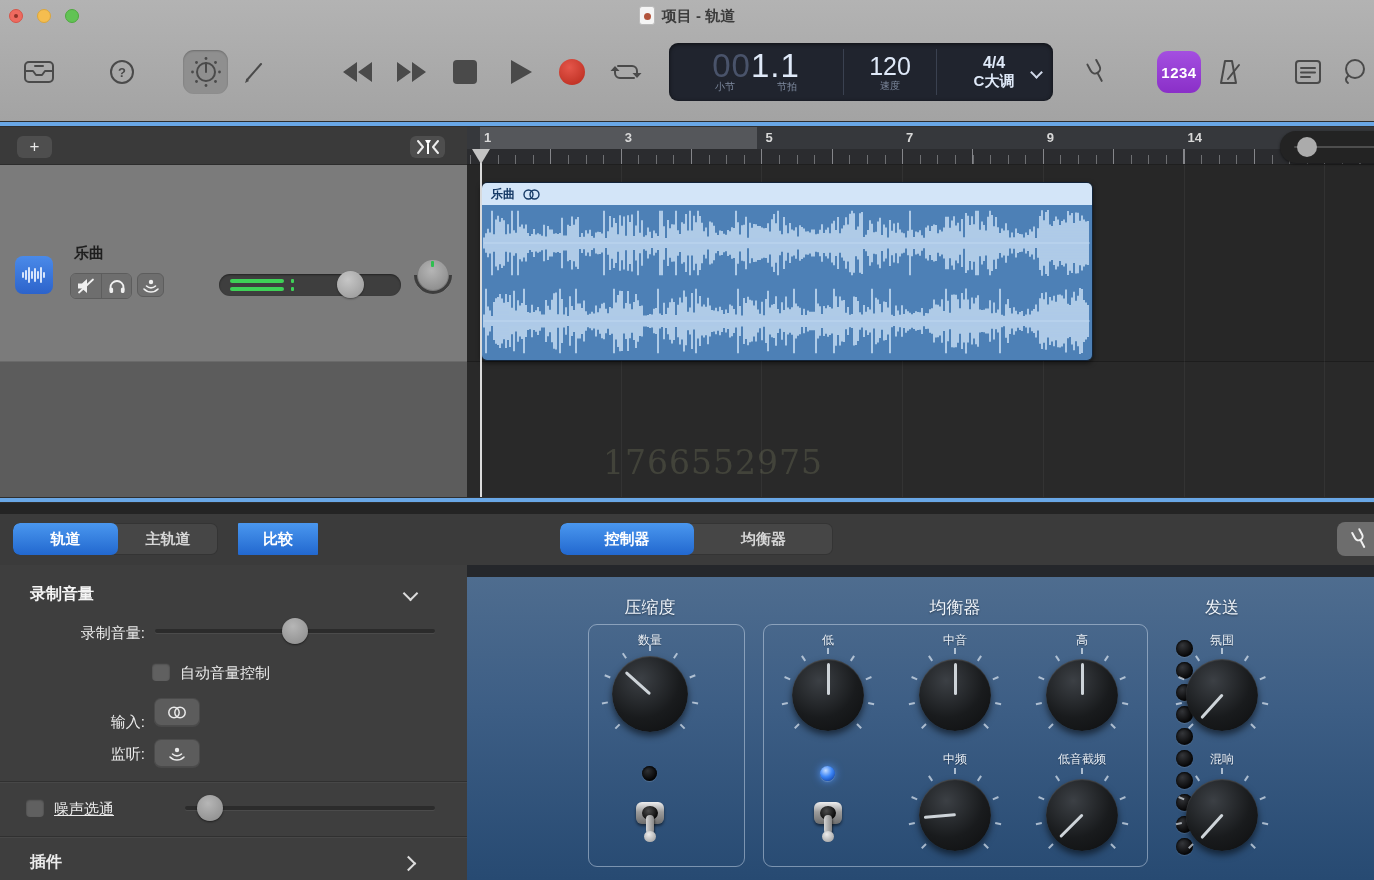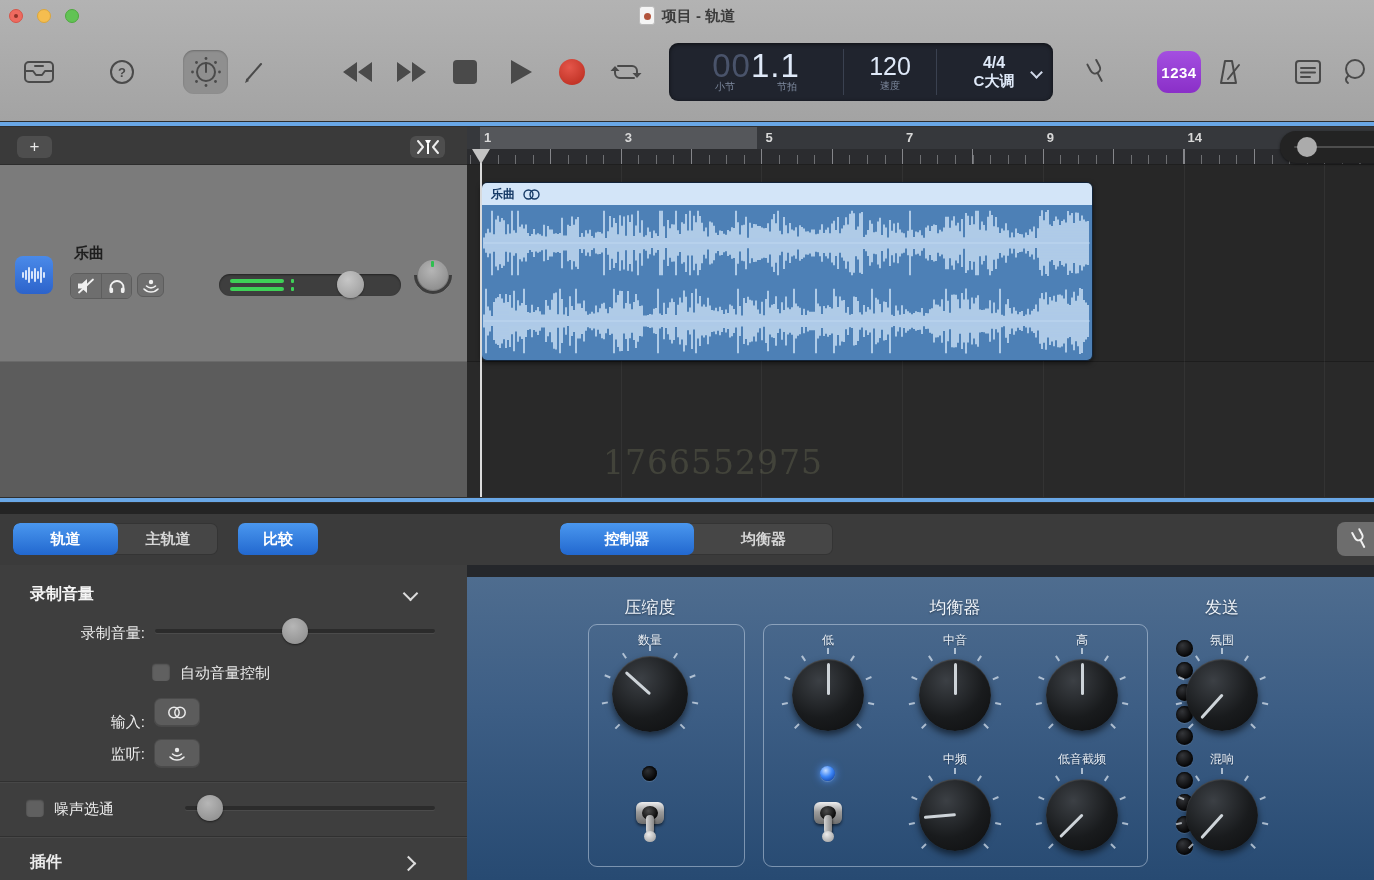--- a/index.html
+++ b/index.html
@@ -76,21 +76,21 @@
   .region .rbody{position:absolute;left:0;top:22px;width:100%;height:156px;background:#4d80b6;}
   .playhead-line{position:absolute;left:13px;top:22px;bottom:0;width:2px;background:rgba(250,250,250,.85);z-index:25;}
   .playhead-tri{position:absolute;left:5px;top:22px;width:0;height:0;border-left:9px solid transparent;border-right:9px solid transparent;border-top:15px solid #c3c3c3;z-index:26;}
   .watermark{position:absolute;left:136px;top:316px;width:180px;font-family:"DejaVu Serif",serif;font-size:33px;letter-spacing:1px;color:rgba(125,128,98,.30);}
 
   
   .bottomhdr{position:absolute;left:0;top:503px;width:1374px;height:62px;background:linear-gradient(#242424 0 11px,#3b3b3b 11px);}
   .seg{position:absolute;top:20px;height:32px;display:flex;border-radius:7px;overflow:hidden;background:#464646;box-shadow:inset 0 0 0 1px rgba(0,0,0,.25);}
   .seg .opt{display:flex;align-items:center;justify-content:center;font-size:15px;font-weight:700;color:#d6d6d6;}
   .seg .opt.on{background:linear-gradient(#4a97ef,#2268cf);color:#fff;border-radius:7px;}
-  .solobtn-blue{position:absolute;top:20px;height:32px;border-radius:7px;background:linear-gradient(#4a97ef,#2268cf);color:#fff;font-size:15px;font-weight:700;display:flex;align-items:center;justify-content:center;}
+  .solobtn-blue{position:absolute;top:20px;height:32px;border-radius:1px;background:linear-gradient(#4a97ef,#2268cf);color:#fff;font-size:15px;font-weight:700;display:flex;align-items:center;justify-content:center;}
   .forkbtn{position:absolute;left:1337px;top:19px;width:50px;height:34px;border-radius:8px;background:#6d6d6d;display:flex;align-items:center;justify-content:flex-start;padding-left:12px;}
 
   .settings{position:absolute;left:0;top:565px;width:467px;height:315px;background:#3e3e3e;color:#ececec;font-size:15px;}
   .sethead{position:absolute;left:30px;top:19px;font-size:16px;font-weight:700;color:#f5f5f5;}
   .chev{width:11px;height:11px;border-right:2px solid #dcdcdc;border-bottom:2px solid #dcdcdc;display:inline-block;}
   .chev.down{transform:rotate(45deg);}
   .chev.right{transform:rotate(-45deg);}
   .lbl-r{position:absolute;text-align:right;width:120px;}
   .slid{position:absolute;height:4px;border-radius:2px;background:#2b2b2b;box-shadow:0 1px 0 rgba(255,255,255,.07);}
   .sthumb{position:absolute;top:-11px;width:26px;height:26px;border-radius:50%;background:radial-gradient(circle at 42% 32%,#b6b6b6,#939393 78%);box-shadow:0 1px 2px rgba(0,0,0,.5);}
@@ -404,21 +404,21 @@
     <div class="lbl-r" style="left:25px;top:180px;">监听:</div>
     <div class="pillbtn" style="left:154px;top:174px;width:46px;">
       <svg width="18" height="15" viewBox="0 0 18 15">
           <circle cx="9" cy="4" r="2.2" fill="#eaeaea"></circle>
           <path d="M4.5 8 a6.3 6.3 0 0 0 9 0 M2 11 a9.8 9.8 0 0 0 14 0" fill="none" stroke="#eaeaea" stroke-width="1.6" stroke-linecap="round"></path>
         </svg>
     </div>
 
     <div class="hdiv" style="top:216px;"></div>
     <div class="cbox" style="left:26px;top:234px;"></div>
-    <div class="abs" style="left:54px;top:235px;">噪声选通</div>
+    <div class="abs" style="left:54px;top:235px;text-decoration:underline;">噪声选通</div>
     <div class="slid" style="left:185px;top:241px;width:250px;">
       <div class="sthumb" style="left:12px;"></div>
     </div>
 
     <div class="hdiv" style="top:271px;"></div>
     <div class="abs" style="left:30px;top:287px;font-size:16px;font-weight:700;">插件</div>
     <div class="abs" style="left:403px;top:290px;"><span class="chev right"></span></div>
   </div>
 
   <div class="smart">

